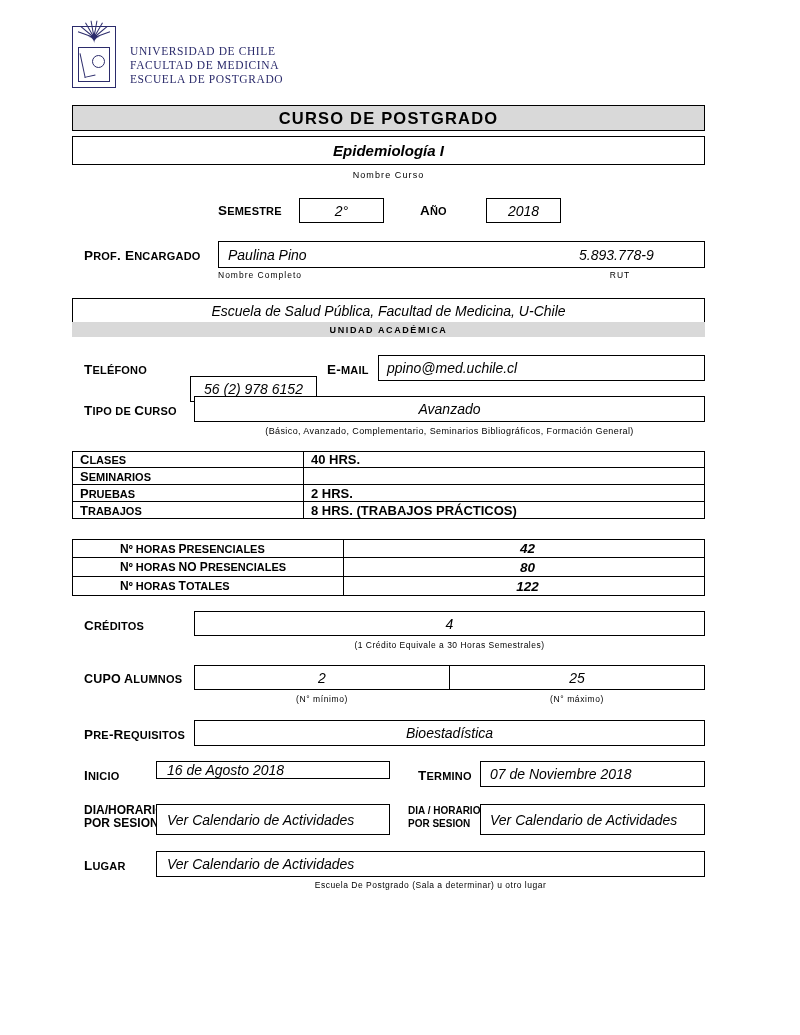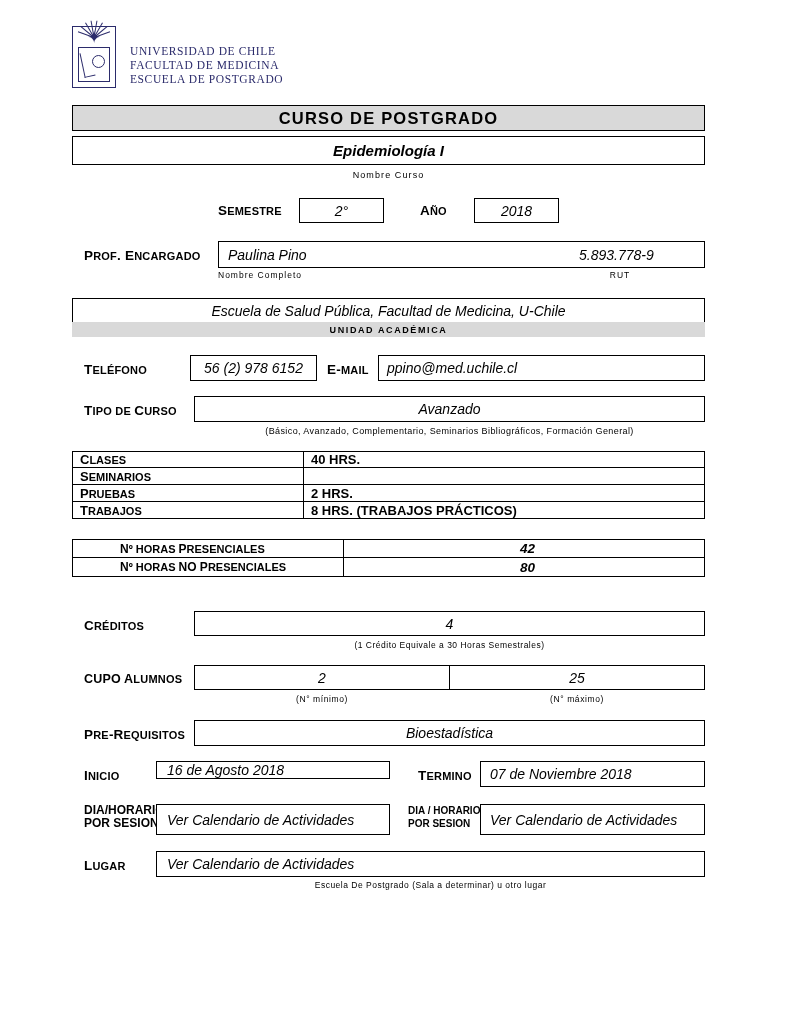--- a/index.html
+++ b/index.html
@@ -245,21 +245,21 @@
 
   <div class="abs label" style="left:218px; top:203px;">
     <span class="sc">S<span class="s">EMESTRE</span></span>
   </div>
   <div class="abs box center" style="left:299px; top:198px; width:85px; height:25px;">
     <span class="ital">2°</span>
   </div>
   <div class="abs label" style="left:420px; top:203px;">
     <span class="sc">A<span class="s">ÑO</span></span>
   </div>
-  <div class="abs box center" style="left:474px; top:198px; width:85px; height:25px;">
+  <div class="abs box center" style="left:486px; top:198px; width:75px; height:25px;">
     <span class="ital">2018</span>
   </div>
 
   <div class="abs label" style="left:84px; top:248px;">
     <span class="sc">P<span class="s">ROF</span>. E<span class="s">NCARGADO</span></span>
   </div>
   <div class="abs box" style="left:218px; top:241px; width:487px; height:27px;">
     <span class="ital" style="margin-left:9px;">Paulina Pino</span>
     <span class="ital" style="position:absolute; left:360px;">5.893.778-9</span>
   </div>
@@ -267,21 +267,21 @@
   <div class="abs caption-sm" style="left:590px; top:270px; width:60px; letter-spacing:1px;">RUT</div>
 
   <div class="abs box center" style="left:72px; top:298px; width:633px; height:26px;">
     <span class="ital">Escuela de Salud Pública, Facultad de Medicina, U-Chile</span>
   </div>
   <div class="abs" id="unidad-bar">UNIDAD  ACADÉMICA</div>
 
   <div class="abs label" style="left:84px; top:362px;">
     <span class="sc">T<span class="s">ELÉFONO</span></span>
   </div>
-  <div class="abs box center" style="left:190px; top:355px; width:127px; height:26px;">
+  <div class="abs box center" style="left:190px; top:376px; width:127px; height:26px;">
     <span class="ital">56 (2) 978 6152</span>
   </div>
   <div class="abs label" style="left:327px; top:362px;">
     <span class="sc">E-<span class="s">MAIL</span></span>
   </div>
   <div class="abs box" style="left:378px; top:355px; width:327px; height:26px;">
     <span class="ital" style="margin-left:8px;">ppino@med.uchile.cl</span>
   </div>
 
   <div class="abs label" style="left:84px; top:403px;">
@@ -317,20 +317,26 @@
         <span class="sc">N<span class="s">º HORAS </span>P<span class="s">RESENCIALES</span></span>
       </div>
       <div class="c2">42</div>
     </div>
     <div class="grid-row grid-row2" style="height:19px; border-top:none;">
       <div class="c1">
         <span class="sc">N<span class="s">º HORAS </span>NO P<span class="s">RESENCIALES</span></span>
       </div>
       <div class="c2">80</div>
     </div>
+    <div class="grid-row grid-row2" style="height:19px; border-top:none;">
+      <div class="c1">
+        <span class="sc">N<span class="s">º HORAS </span>T<span class="s">OTALES</span></span>
+      </div>
+      <div class="c2">122</div>
+    </div>
   </div>
 
   <div class="abs label" style="left:84px; top:618px;">
     <span class="sc">C<span class="s">RÉDITOS</span></span>
   </div>
   <div class="abs box center" style="left:194px; top:611px; width:511px; height:25px;">
     <span class="ital">4</span>
   </div>
   <div class="abs caption-sm" style="left:194px; top:640px; width:511px; letter-spacing:0.5px;">(1 Crédito Equivale a 30 Horas Semestrales)</div>
 

